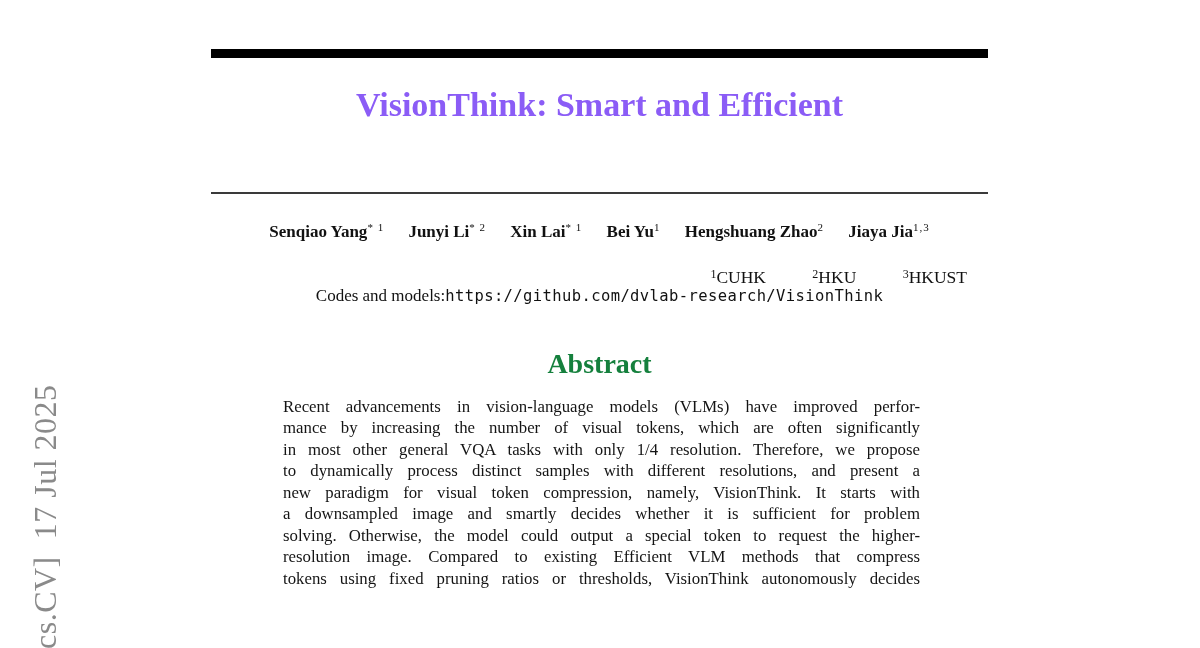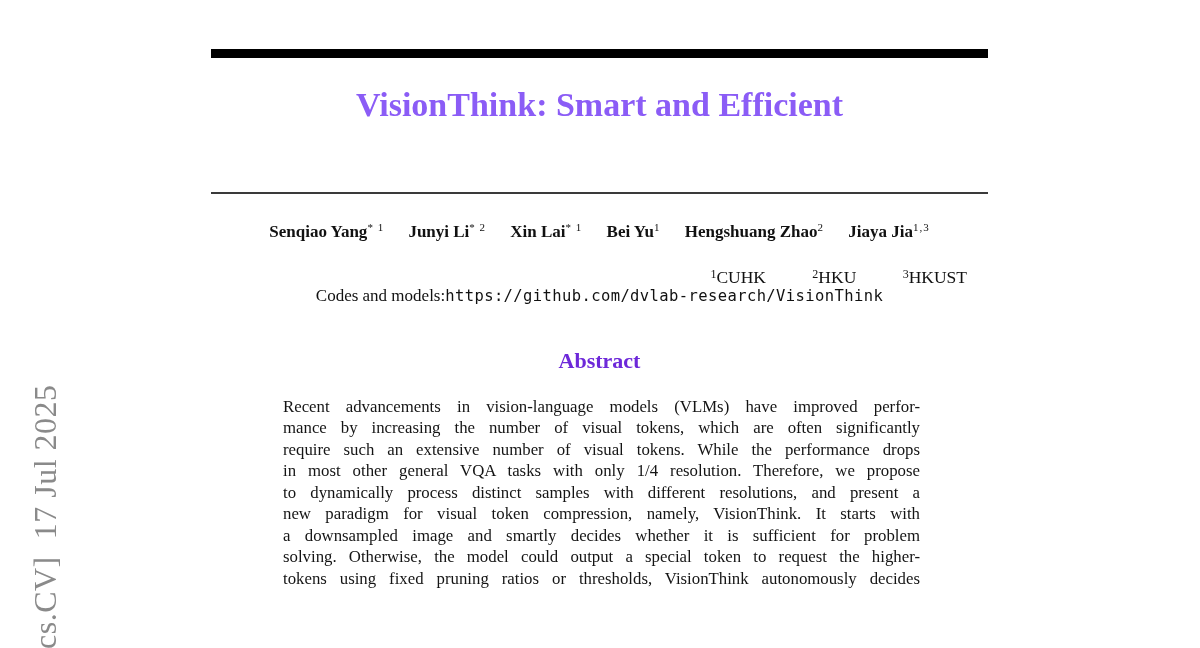--- a/index.html
+++ b/index.html
@@ -54,21 +54,21 @@
   }
   .codes .url {
     font-family: "DejaVu Sans Mono", "Liberation Mono", monospace;
     font-size: 15.5px; letter-spacing: 0.4px; 
     color: #111111; text-decoration: none;
   }
 
   
   .abs-heading {
     position: absolute; left: 211px; top: 348px; width: 777px;
-    text-align: center; font-size: 22px; font-weight: 700; color: #6d28d9;
+    text-align: center; font-size: 28px; font-weight: 700; color: #15803d;
   }
   .abs-body {
     position: absolute; left: 283px; top: 396px; width: 637px;
     font-size: 16.8px; color: #141414;
   }
   .abs-line {
     height: 21.45px; line-height: 21.45px; overflow: hidden;
     text-align: justify; text-align-last: justify; text-justify: inter-word;
     white-space: normal;
     font-family: Liberation Serif, serif;
@@ -106,22 +106,22 @@
 
   <div class="codes">
     <span>Codes and models:</span><a class="url" href="#">https://github.com/dvlab-research/VisionThink</a>
   </div>
 
   <div class="abs-heading">Abstract</div>
 
   <div class="abs-body">
     <div class="abs-line">Recent advancements in vision-language models (VLMs) have improved perfor-</div>
     <div class="abs-line">mance by increasing the number of visual tokens, which are often significantly</div>
-    <div class="abs-line">require such an extensive number of visual tokens. While the performance drops</div>
     <div class="abs-line">in most other general VQA tasks with only 1/4 resolution. Therefore, we propose</div>
     <div class="abs-line">to dynamically process distinct samples with different resolutions, and present a</div>
     <div class="abs-line">new paradigm for visual token compression, namely, VisionThink. It starts with</div>
     <div class="abs-line">a downsampled image and smartly decides whether it is sufficient for problem</div>
     <div class="abs-line">solving. Otherwise, the model could output a special token to request the higher-</div>
+    <div class="abs-line">resolution image. Compared to existing Efficient VLM methods that compress</div>
     <div class="abs-line">tokens using fixed pruning ratios or thresholds, VisionThink autonomously decides</div>
   </div>
 
 </div>
 
 </body></html>

